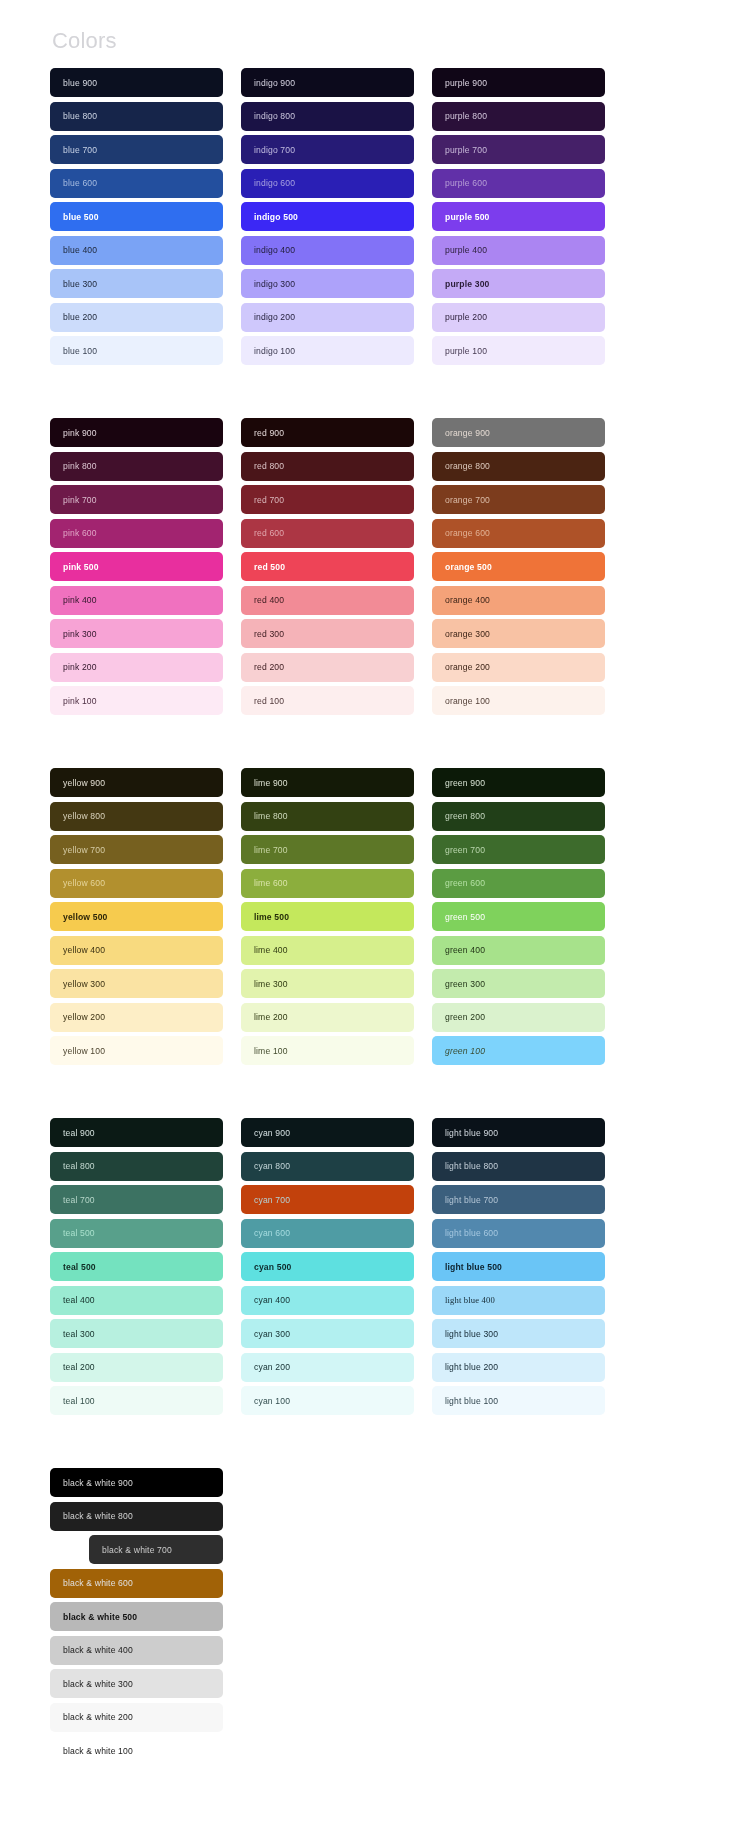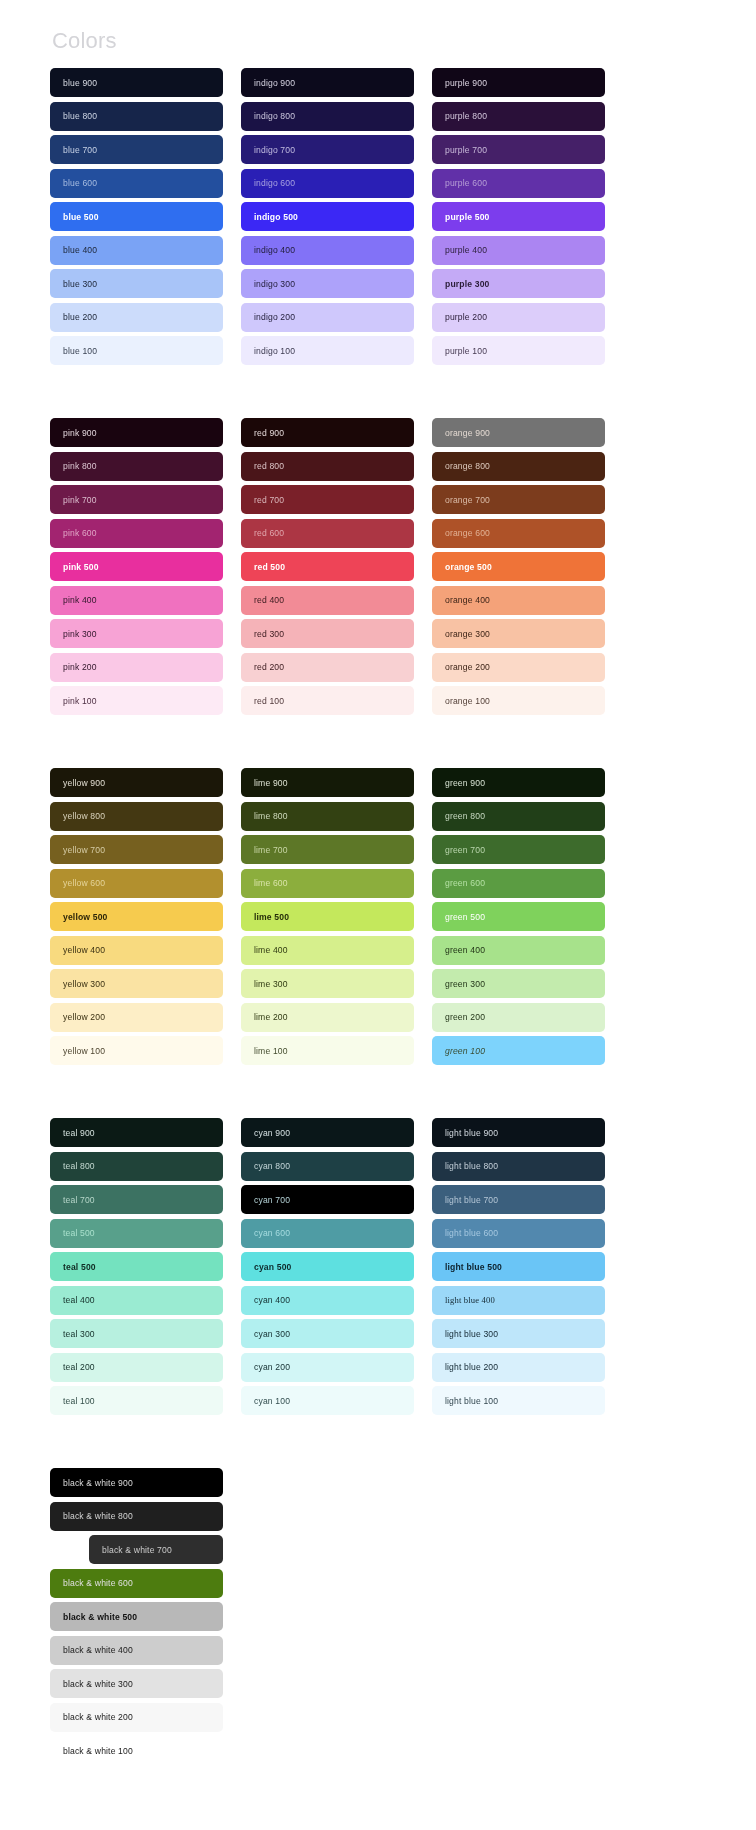--- a/index.html
+++ b/index.html
@@ -365,21 +365,21 @@
             <span class="swatch-label">teal 100</span>
           </div>
         </div>
         <div class="palette-col">
           <div class="swatch" style="background: rgb(10, 23, 25); color: rgb(212, 224, 226);">
             <span class="swatch-label">cyan 900</span>
           </div>
           <div class="swatch" style="background: rgb(30, 64, 69); color: rgb(196, 214, 217);">
             <span class="swatch-label">cyan 800</span>
           </div>
-          <div class="swatch" style="background: #000000; color: rgb(180, 210, 214);">
+          <div class="swatch" style="background: #c2410c; color: rgb(180, 210, 214);">
             <span class="swatch-label">cyan 700</span>
           </div>
           <div class="swatch" style="background: rgb(79, 156, 164); color: rgb(166, 220, 224);">
             <span class="swatch-label">cyan 600</span>
           </div>
           <div class="swatch bold" style="background: rgb(94, 224, 224); color: rgb(13, 42, 44);">
             <span class="swatch-label">cyan 500</span>
           </div>
           <div class="swatch" style="background: rgb(142, 234, 234); color: rgb(19, 46, 48);">
             <span class="swatch-label">cyan 400</span>
@@ -428,21 +428,21 @@
         <div class="palette-col">
           <div class="swatch" style="background: rgb(0, 0, 0); color: rgb(220, 220, 220);">
             <span class="swatch-label">black &amp; white 900</span>
           </div>
           <div class="swatch" style="background: rgb(31, 31, 31); color: rgb(212, 212, 212);">
             <span class="swatch-label">black &amp; white 800</span>
           </div>
           <div class="swatch" style="background: rgb(46, 46, 46); color: rgb(204, 204, 204); margin-left: 39px;">
             <span class="swatch-label">black &amp; white 700</span>
           </div>
-          <div class="swatch" style="background: #4d7c0f; color: rgb(224, 224, 224); text-align: center;">
+          <div class="swatch" style="background: #a16207; color: rgb(224, 224, 224); text-align: center;">
             <span class="swatch-label">black &amp; white 600</span>
           </div>
           <div class="swatch bold" style="background: rgb(184, 184, 184); color: rgb(17, 17, 17);">
             <span class="swatch-label">black &amp; white 500</span>
           </div>
           <div class="swatch" style="background: rgb(205, 205, 205); color: rgb(26, 26, 26);">
             <span class="swatch-label">black &amp; white 400</span>
           </div>
           <div class="swatch" style="background: rgb(226, 226, 226); color: rgb(26, 26, 26);">
             <span class="swatch-label">black &amp; white 300</span>

